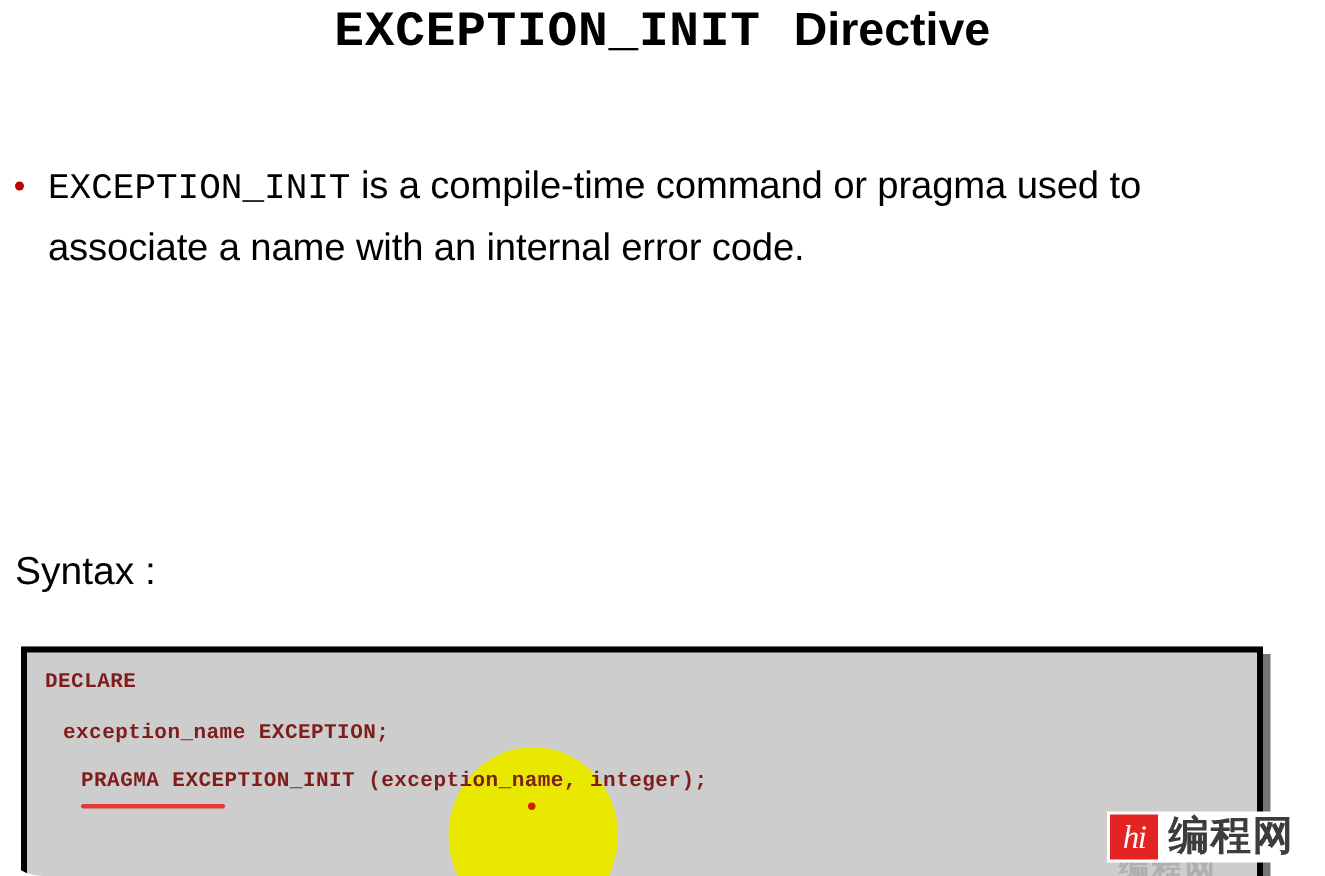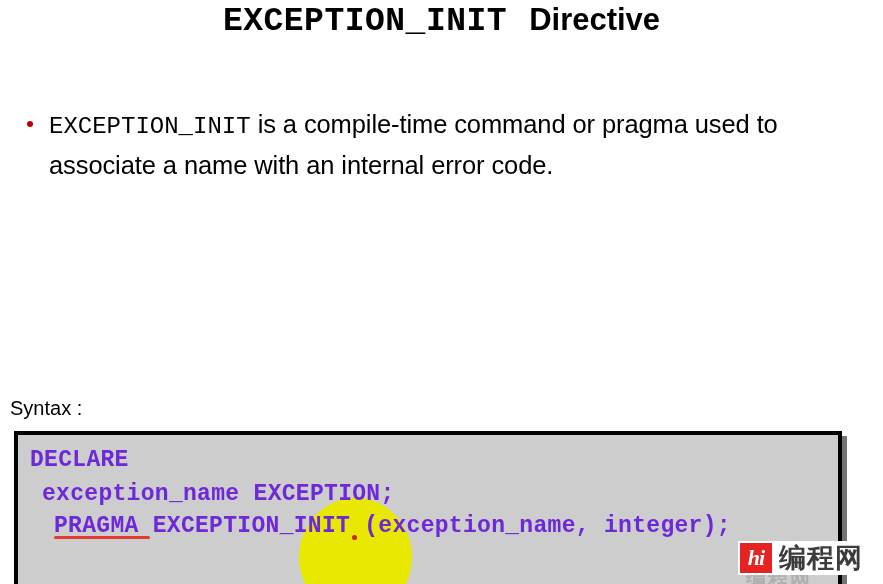--- a/index.html
+++ b/index.html
@@ -8,20 +8,21 @@
     background: #ffffff;
   }
   #slide {
     position: relative;
     width: 883px;
     height: 584px;
     background: #ffffff;
     overflow: hidden;
     font-family: "Liberation Sans", sans-serif;
     color: #000000;
+    border-radius: 28px;
   }
 
   
   #title {
     position: absolute;
     left: 0;
     top: 2px;
     width: 883px;
     text-align: center;
     white-space: nowrap;
@@ -35,21 +36,21 @@
   #title .sans {
     font-family: "Liberation Sans", sans-serif;
     font-weight: bold;
     font-size: 31px;
     margin-left: 22px;
   }
 
   
   #bullets {
     position: absolute;
-    left: 23px;
+    left: 6px;
     top: 105px;
     width: 860px;
   }
   .bullet {
     position: relative;
     padding-left: 26px;
     margin-bottom: 4px;
     font-size: 25.5px;
     line-height: 39px;
     color: #000000;
@@ -67,44 +68,44 @@
   .bullet .code {
     font-family: "Liberation Mono", "DejaVu Sans Mono", monospace;
     font-size: 24px;
     letter-spacing: 0px;
   }
 
   
   #syntax-label {
     position: absolute;
     left: 10px;
-    top: 397px;
-    font-size: 20px;
+    top: 365px;
+    font-size: 26px;
     color: #000000;
   }
 
   
   #code-box {
     position: absolute;
     left: 14px;
     top: 431px;
     width: 828px;
     height: 160px;
     background: #cdcdcd;
     border: 4px solid #000000;
     box-sizing: border-box;
     box-shadow: 5px 5px 0 rgba(0,0,0,0.55);
     overflow: hidden;
   }
   .code-line {
     position: absolute;
     font-family: "Liberation Mono", "DejaVu Sans Mono", monospace;
     font-weight: bold;
-    font-size: 23px;
-    color: #6d28d9;
+    font-size: 14px;
+    color: #7f1d1d;
     white-space: pre;
     z-index: 3;
     letter-spacing: 0.3px;
   }
   #code-line-0 { left: 12px; top: 12px; }
   #code-line-1 { left: 24px; top: 46px; }
   #code-line-2 { left: 36px; top: 78px; }
 
   
   #highlight-blob {
@@ -149,21 +150,21 @@
     z-index: 20;
     background: #ffffff;
     padding: 2px 4px 2px 2px;
   }
   #watermark-mark {
     width: 32px;
     height: 30px;
     background: #e52322;
     color: #ffffff;
     font-family: "Liberation Serif", serif;
-    font-weight: bold;
+    font-weight: normal;
     font-style: italic;
     font-size: 22px;
     line-height: 30px;
     text-align: center;
     letter-spacing: -1px;
   }
   #watermark-text {
     margin-left: 7px;
     font-family: "DejaVu Sans", sans-serif;
     font-weight: bold;

